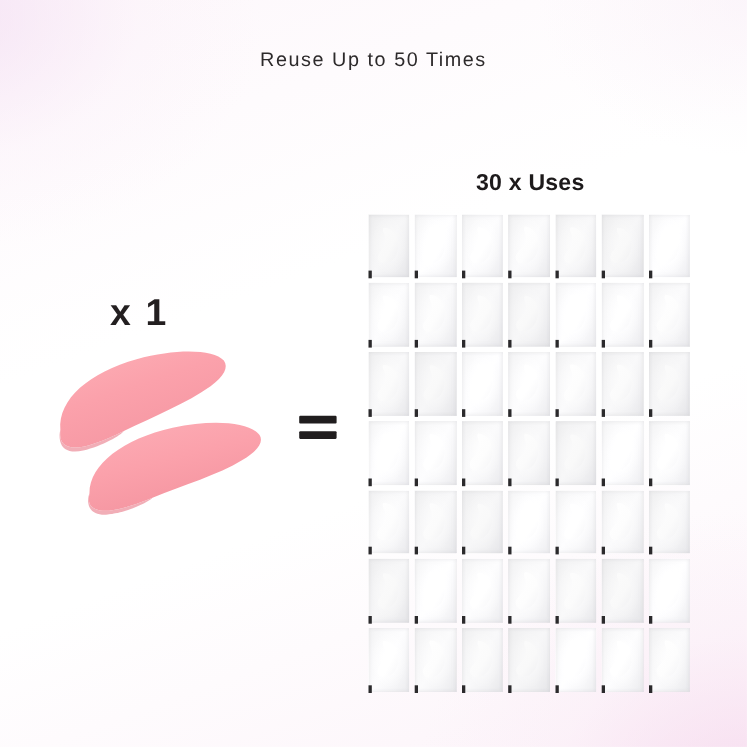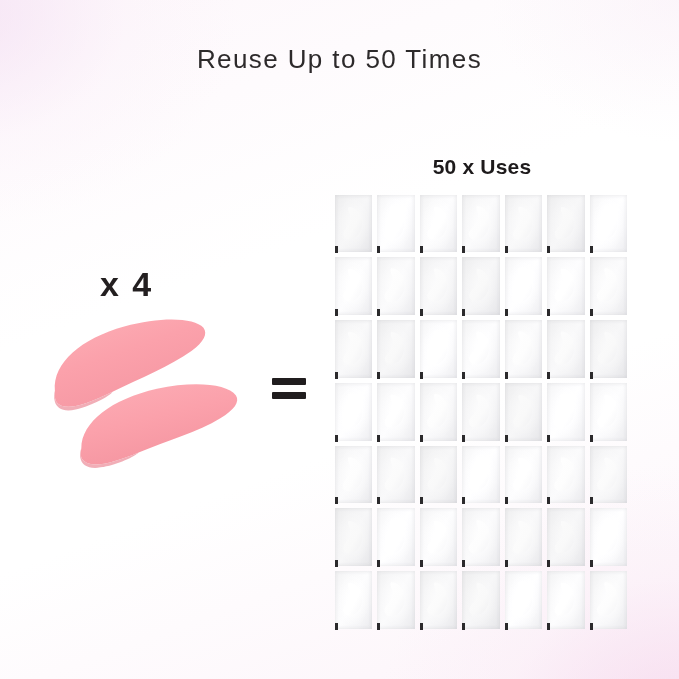--- a/index.html
+++ b/index.html
@@ -38,21 +38,21 @@
     margin: 0;
     font-size: 38px;
     font-weight: 700;
     letter-spacing: -0.2px;
     color: #231f20;
     line-height: 1.12;
     white-space: nowrap;
   }
   .subtitle {
     margin: 6px 0 0 0;
-    font-size: 26px;
+    font-size: 18px;
     font-weight: 400;
     letter-spacing: 1.4px;
     color: #2d2a2b;
     line-height: 1.2;
     white-space: nowrap;
   }
 
   
   .grid-label {
     position: absolute;
@@ -186,23 +186,23 @@
 </style>
 </head>
 <body>
 
 <div id="poster">
 
   <div class="headings">
     <p class="subtitle">Reuse Up to 50 Times</p>
   </div>
 
-  <div class="grid-label">50 x Uses</div>
-
-  <div class="multiplier">x 4</div>
+  <div class="grid-label">30 x Uses</div>
+
+  <div class="multiplier">x 1</div>
 
   <div class="pink-group">
 
     <div class="pink-patch top">
       <span class="sr">pink-eye-patch-upper</span>
       <svg viewBox="0 0 172 74" xmlns="http://www.w3.org/2000/svg" aria-hidden="true">
         <defs>
           <linearGradient id="pinkGradA" x1="0" y1="0" x2="0.25" y2="1">
             <stop offset="0%" stop-color="#fcaab2"></stop>
             <stop offset="45%" stop-color="#fba1ab"></stop>

